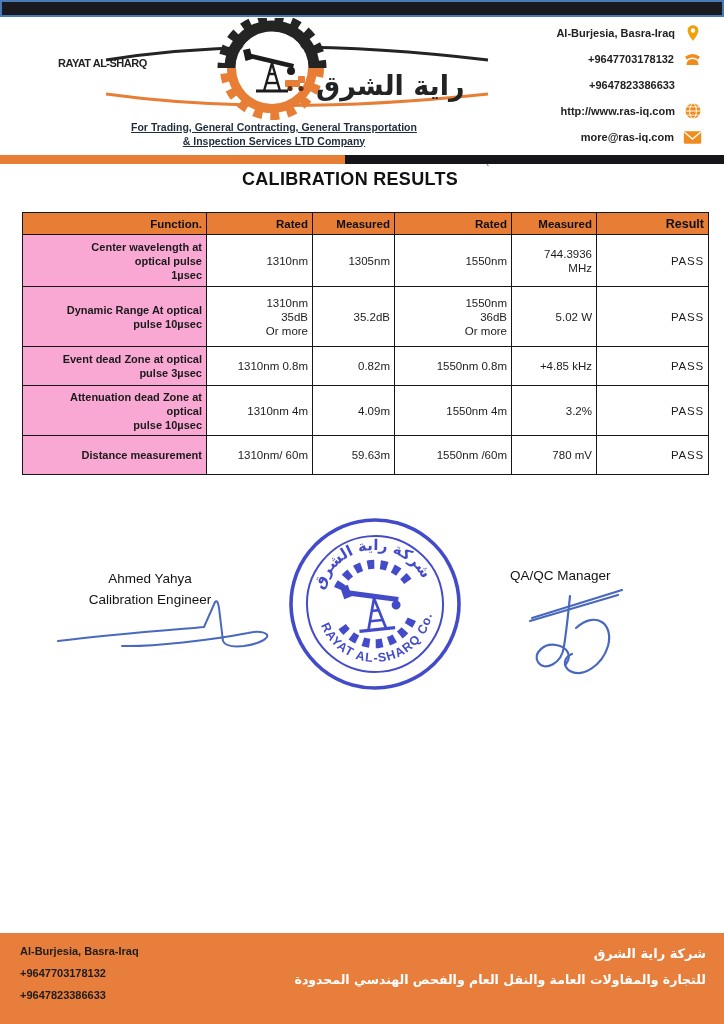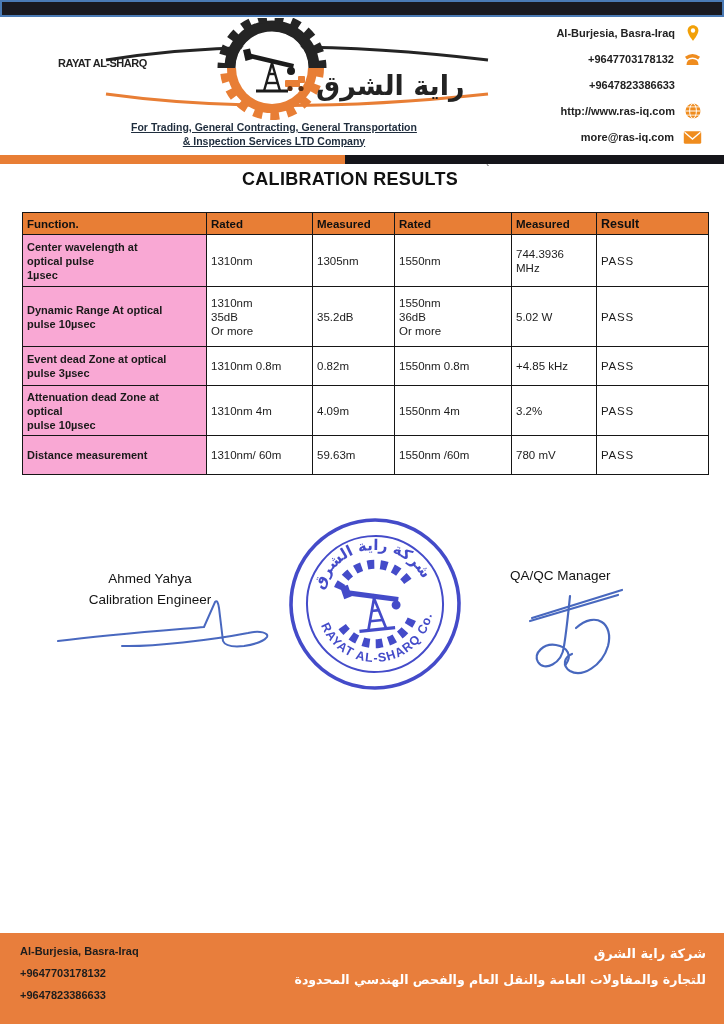--- a/index.html
+++ b/index.html
@@ -63,21 +63,21 @@
 
   
   .cal-table {
     position:absolute; left:22px; top:212px; width:686px;
     border-collapse:collapse; table-layout:fixed;
   }
   .cal-table th, .cal-table td {
     border:1.5px solid #161616;
     padding:2px 4px;
     vertical-align:middle;
-    text-align:left;
+    text-align:right;
     white-space:pre-line;
   }
   .cal-table th {
     background:#e87e35; color:#101010;
     font-size:11.5px; font-weight:800; height:22px;
   }
   .cal-table th.result-h { font-size:12.5px; }
   .cal-table td.fn {
     background:#f9a8d4; font-weight:700; font-size:11px; line-height:14px;
   }

